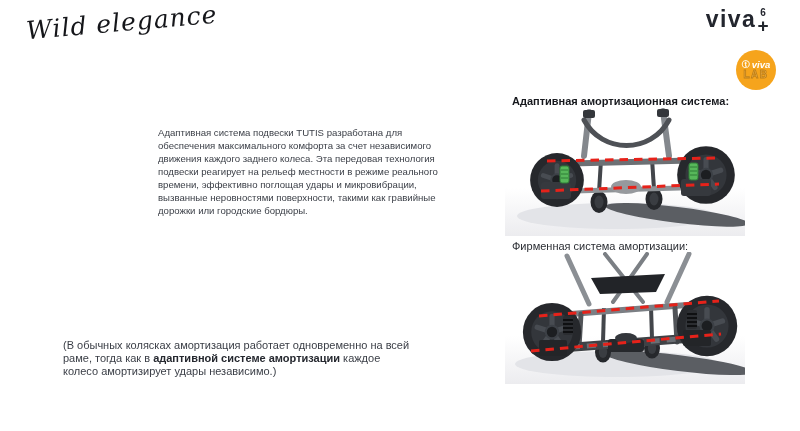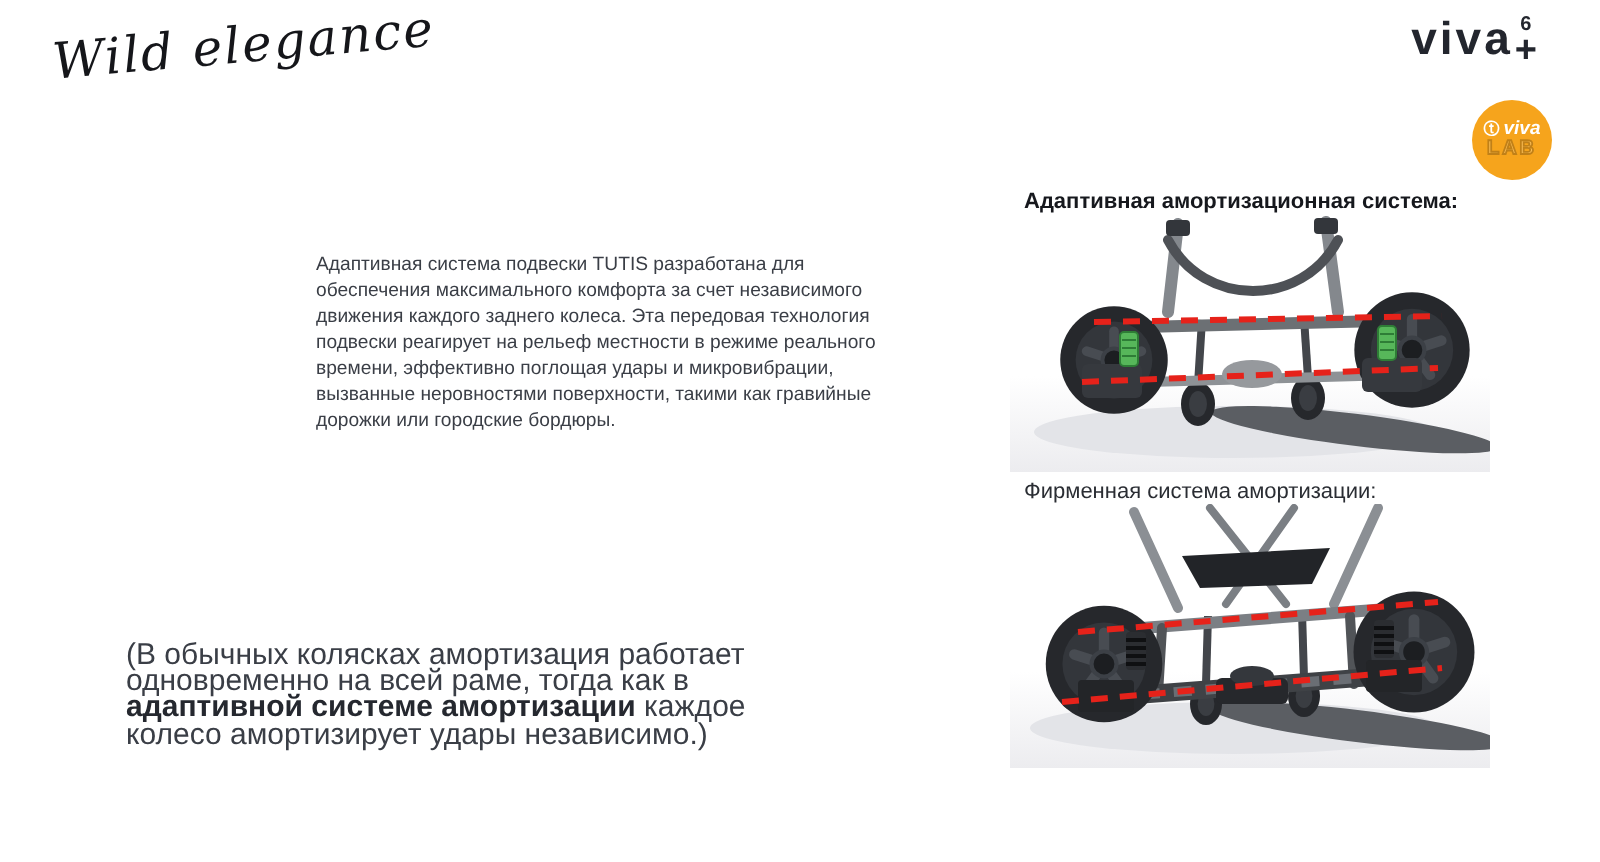--- a/index.html
+++ b/index.html
@@ -39,22 +39,22 @@
     position:absolute;left:78px;top:68px;
     font-size:20px;line-height:24px;font-weight:800;color:#20242C;letter-spacing:0.2px;
   }
   
   .body-par{
     position:absolute;left:132px;top:126px;width:296px;
     font-size:9.6px;line-height:13px;color:#3a3e46;margin-left:26px;
   }
   
   .note{
-    position:absolute;left:63px;top:321px;width:352px;
-    font-size:15px;line-height:13.2px;color:#3a3e46;
+    position:absolute;left:63px;top:339px;width:352px;
+    font-size:11px;line-height:13.2px;color:#3a3e46;
   }
   .note b{color:#25282f;}
   
   .fig-label{position:absolute;left:512px;font-size:11px;color:#16181d;white-space:nowrap;}
   .fig-label-1{top:95px;font-weight:700;}
   .fig-label-2{top:240px;font-weight:400;color:#2a2d33;}
   .fig{position:absolute;left:505px;width:240px;background:#ffffff;}
   .fig-1{top:108px;height:128px;}
   .fig-2{top:252px;height:132px;}
   .fig svg{display:block;width:100%;height:100%;}

